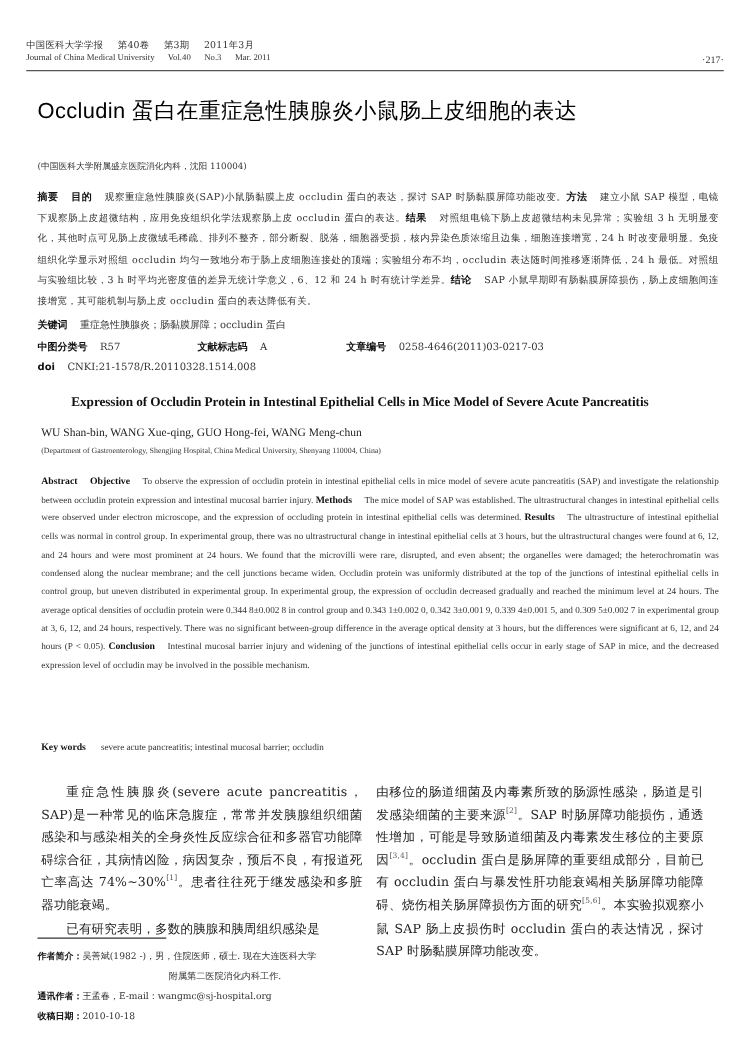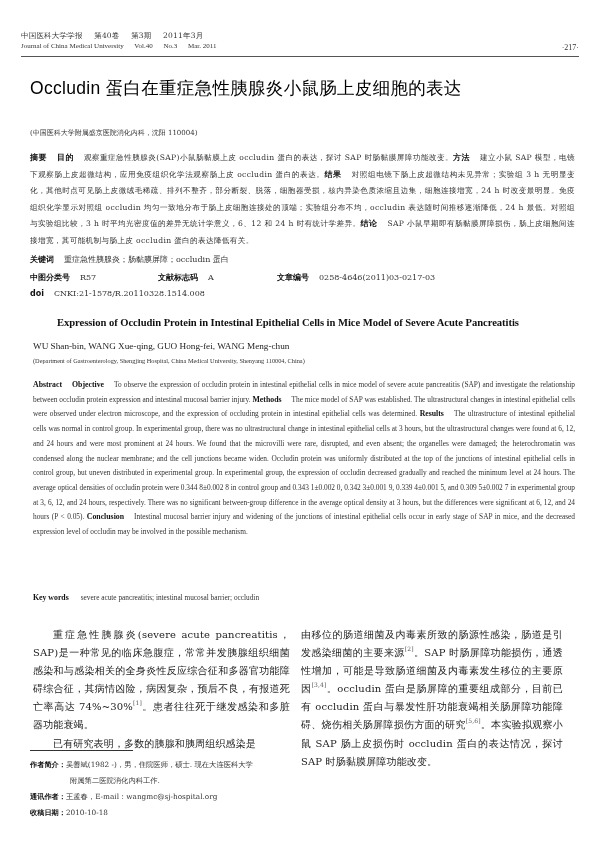--- a/index.html
+++ b/index.html
@@ -54,21 +54,21 @@
     font-size: 10px; line-height: 18.1px; color: #222; text-align: justify; letter-spacing: 0.15px; }
   .col-left { left: 33px; }
   .col-right { left: 301px; width: 262px; }
   .col p { margin: 0; }
   .indent { text-indent: 20px; }
   sup { font-size: 6px; line-height: 0; vertical-align: 5px; color: #555; }
 
   .fn-rule { position: absolute; left: 30px; top: 750px; width: 103px; border-top: 1px solid #333; }
   .footnotes { position: absolute; left: 30px; top: 757px; width: 260px; font-size: 7.3px; line-height: 16px; color: #333; }
   .footnotes b { font-family: "DejaVu Sans", sans-serif; font-weight: bold; color: #111; font-size: 7.2px; }
-  .fn-cont { padding-left: 40px; }
+  .fn-cont { padding-left: 40px; text-align: center; }
 </style>
 </head>
 <body>
 
 <div class="page">
 
   <div class="running-header">
     <div class="rh-cn">
       <span>中国医科大学学报</span>
       <span>第40卷</span>

